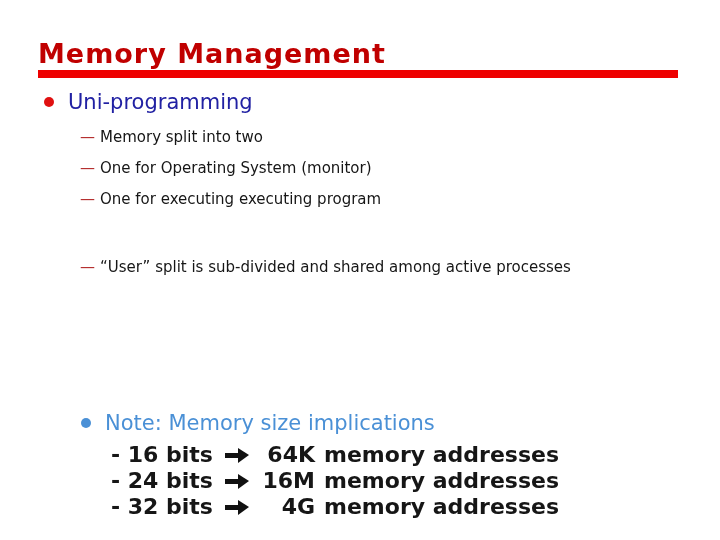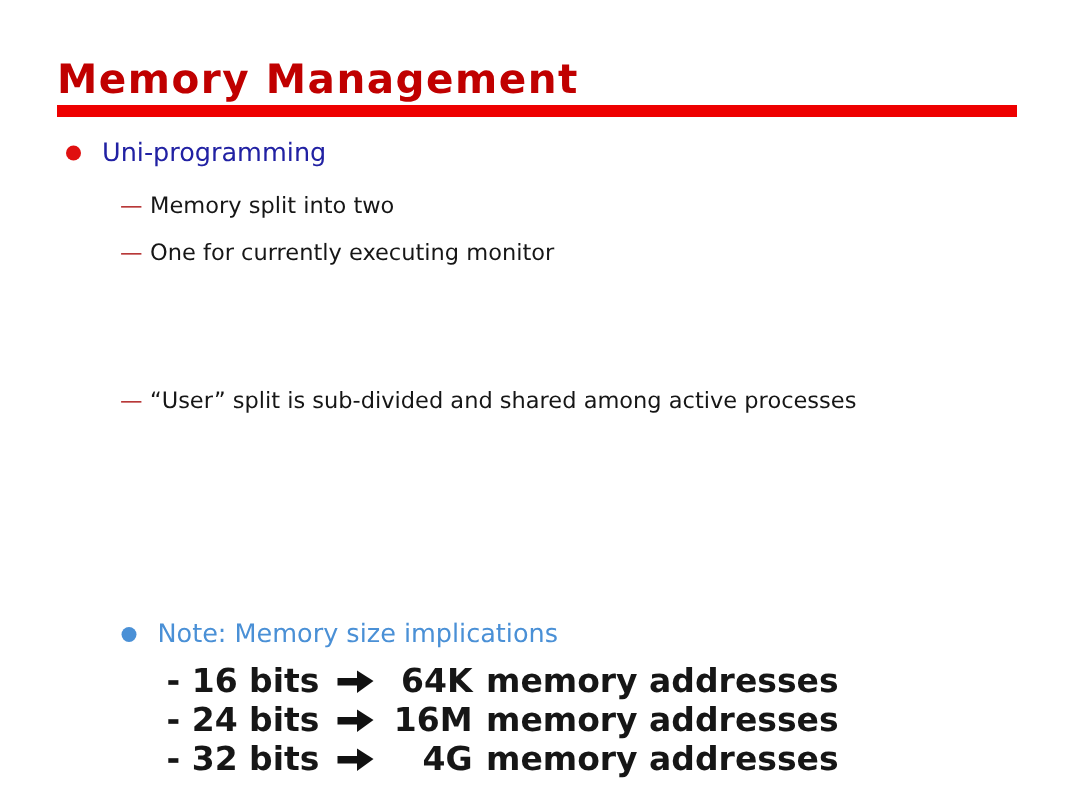--- a/index.html
+++ b/index.html
@@ -16,21 +16,21 @@
   .rule {
     position:absolute; left:38px; top:70px; width:640px; height:8px;
     background:var(--bar-red,#ee0000);
   }
   .section { position:absolute; left:0; width:720px; }
   .sec-uni   { top:86px; }
   .sec-multi { top:248px; }
   .sec-note  { top:408px;padding-left:37px; }
   .l1 {
     display:flex; align-items:flex-start;
-    padding-left:44px; font-size:17px; line-height:32px;
+    padding-left:44px; font-size:21px; line-height:32px;
   }
   .dot {
     flex:0 0 auto; width:10px; height:10px; border-radius:50%;
     margin:11px 14px 0 0;
   }
   .dot-red  { background:var(--bullet-red,#e01010); }
   .dot-blue { background:var(--note-blue,#4a90d6); }
   .l1-blue  { color:var(--heading-blue,#2121a3); }
   .l1-note  { color:var(--note-blue,#4a90d6); }
   .l2 {
@@ -71,21 +71,22 @@
 
   <div class="title">Memory Management</div>
   <div class="rule"></div>
 
   <div class="section sec-uni">
     <div class="l1">
       <span class="dot dot-red"></span>
       <span class="l1-blue">Uni-programming</span>
     </div>
     <div class="l2"><span class="dash">—</span><span>Memory split into two</span></div>
-    <div class="l2"><span class="dash">—</span><span>One for currently executing monitor</span></div>
+    <div class="l2"><span class="dash">—</span><span>One for Operating System (monitor)</span></div>
+    <div class="l2"><span class="dash">—</span><span>One for executing executing program</span></div>
   </div>
 
   <div class="section sec-multi">
     <div class="l2"><span class="dash">—</span><span>“User” split is sub-divided and shared among active processes</span></div>
   </div>
 
   <div class="section sec-note">
     <div class="l1" style="line-height:30px;">
       <span class="dot dot-blue" style="margin-top:10px;"></span>
       <span class="l1-note">Note: Memory size implications</span>

